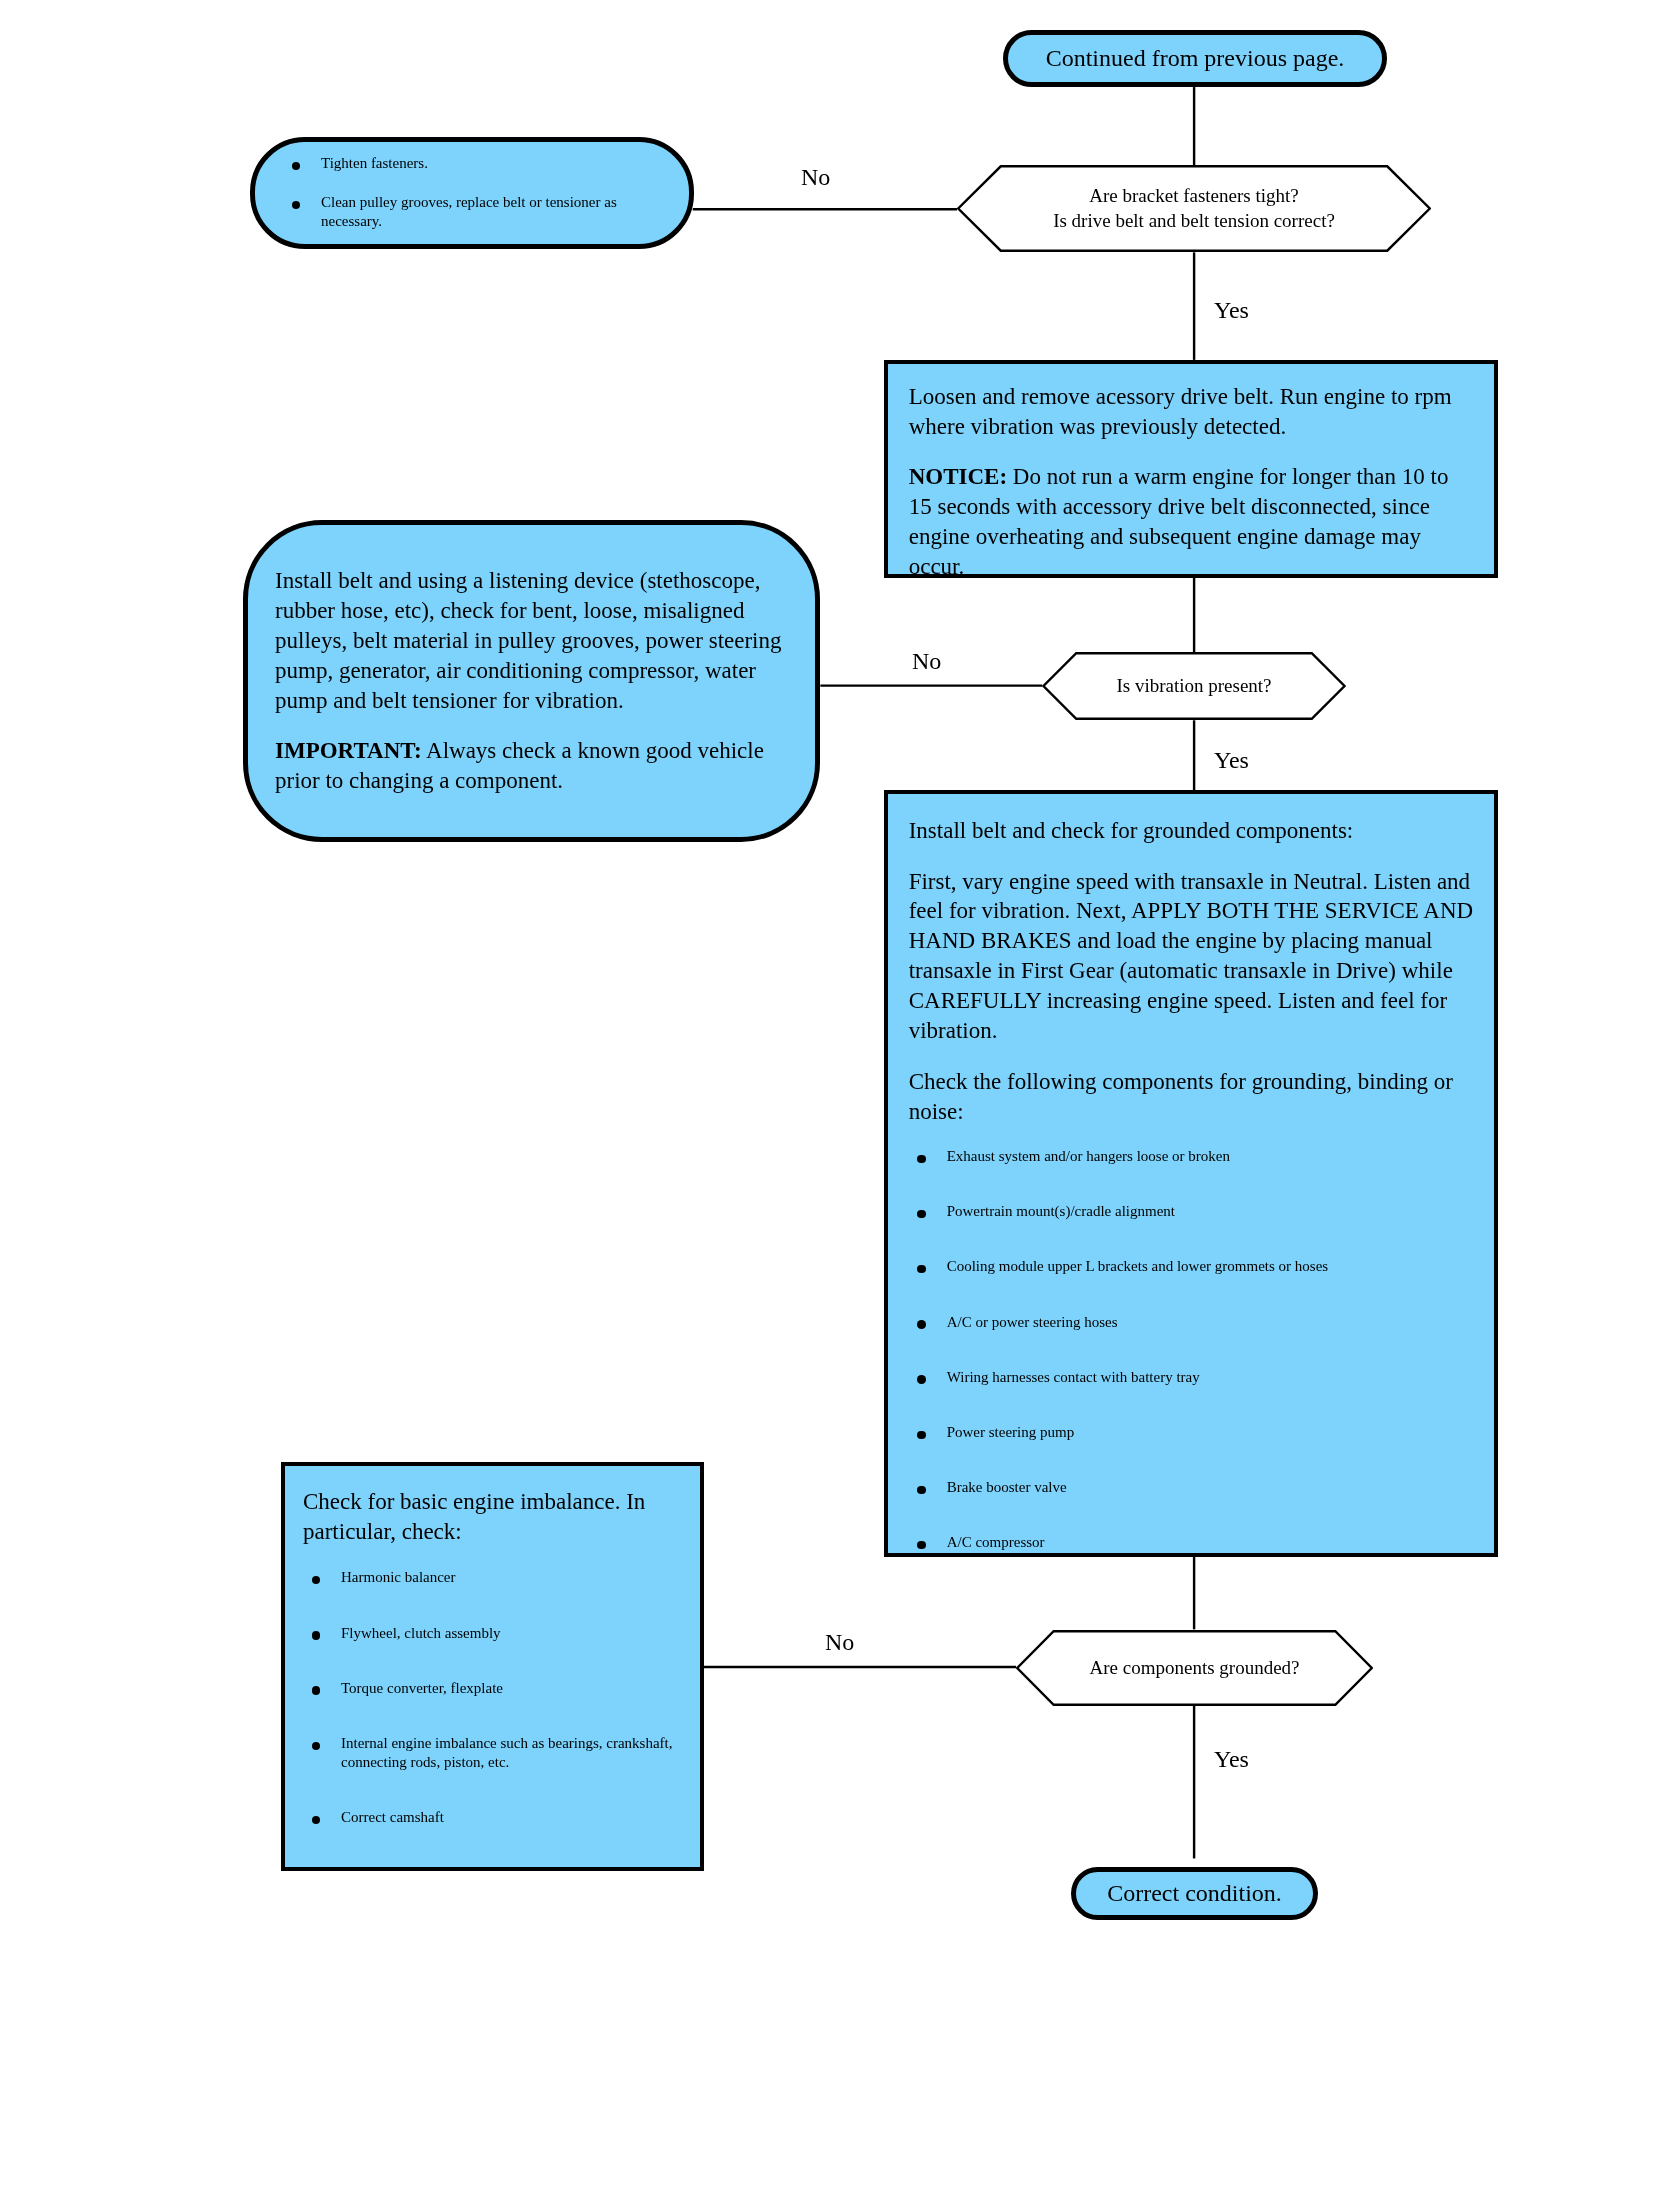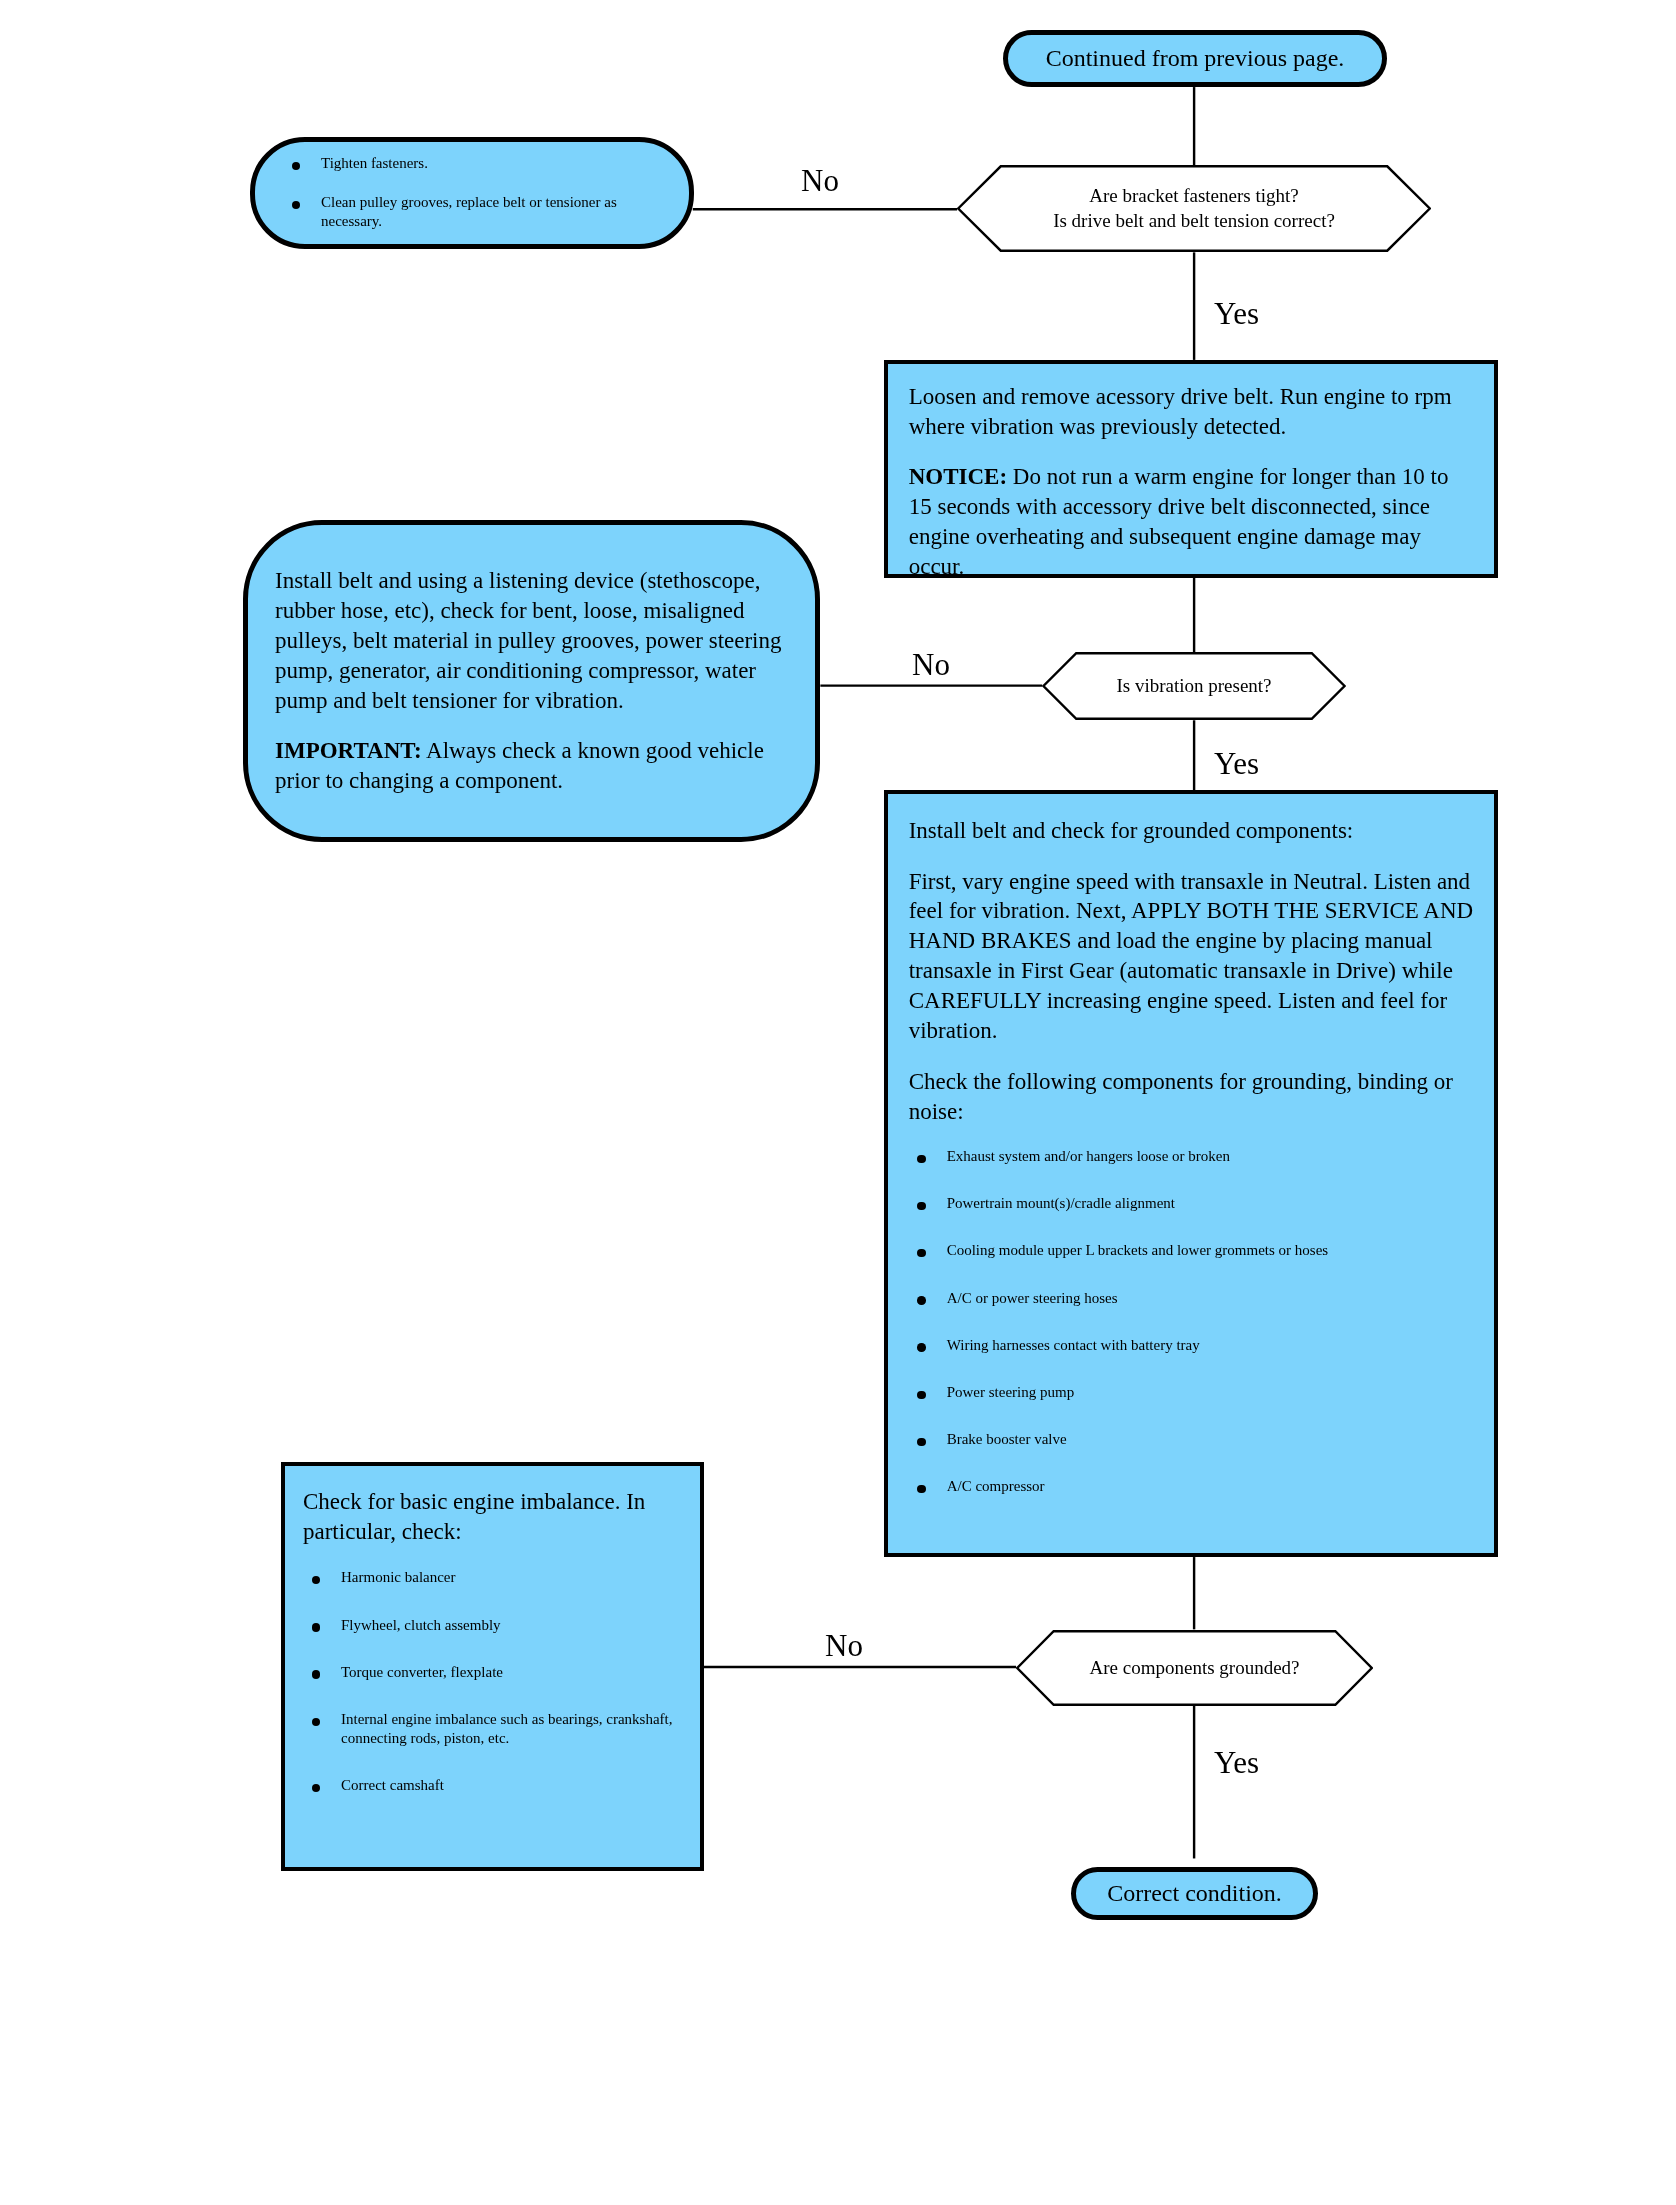--- a/index.html
+++ b/index.html
@@ -51,24 +51,24 @@
   ul.bullets{list-style:none;margin:0;padding:0;}
   ul.bullets li{
     position:relative;padding-left:38px;font-size:15px;line-height:1.28;
   }
   ul.bullets li + li{margin-top:19.5px;}
   ul.bullets li .bullet-dot{
     position:absolute;left:8.5px;top:0.50em;
     width:8.5px;height:8.5px;border-radius:50%;background:#000;
   }
 
-  ul.bullets.tight li + li{margin-top:28px;}
+  ul.bullets.tight li + li{margin-top:36px;}
 
   .edge-label{
-    position:absolute;font-size:31px;line-height:1;white-space:nowrap;
+    position:absolute;font-size:24px;line-height:1;white-space:nowrap;
   }
 </style>
 </head>
 <body>
 
 <div class="canvas">
 
   <svg class="wires" viewBox="0 0 2758 3628" xmlns="http://www.w3.org/2000/svg">
     <g stroke="#000" stroke-width="4" fill="none">
 

